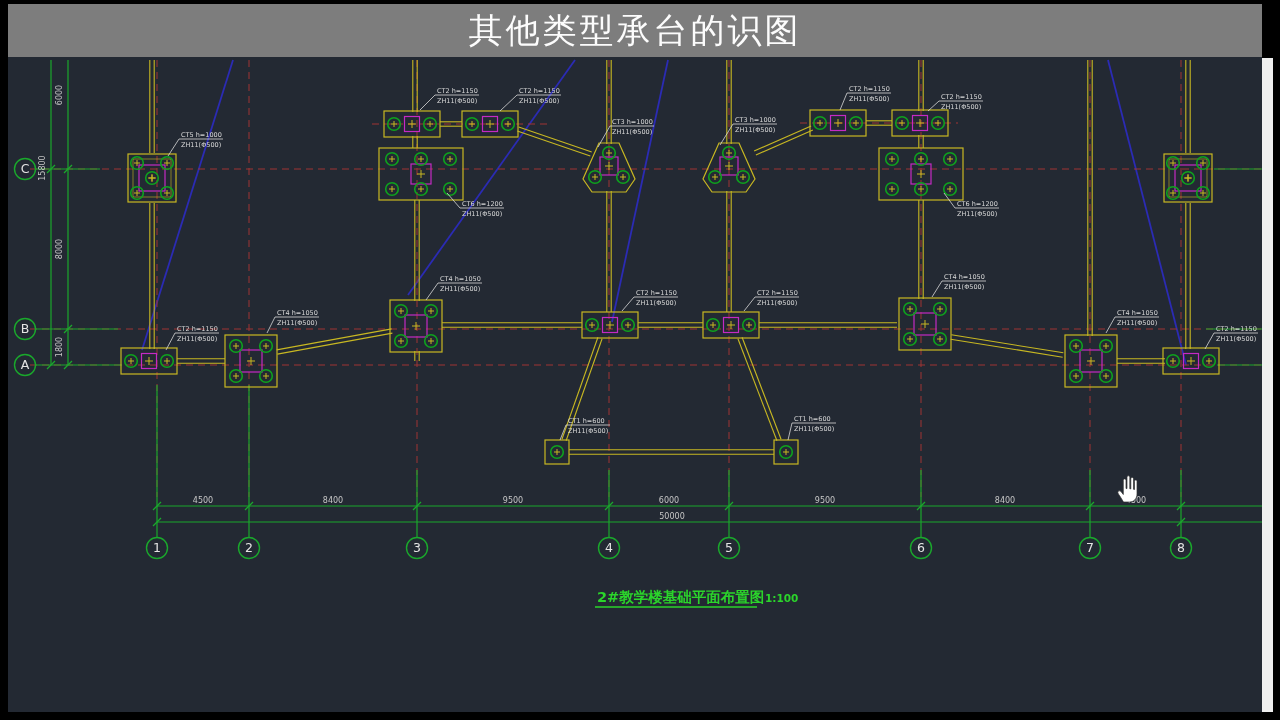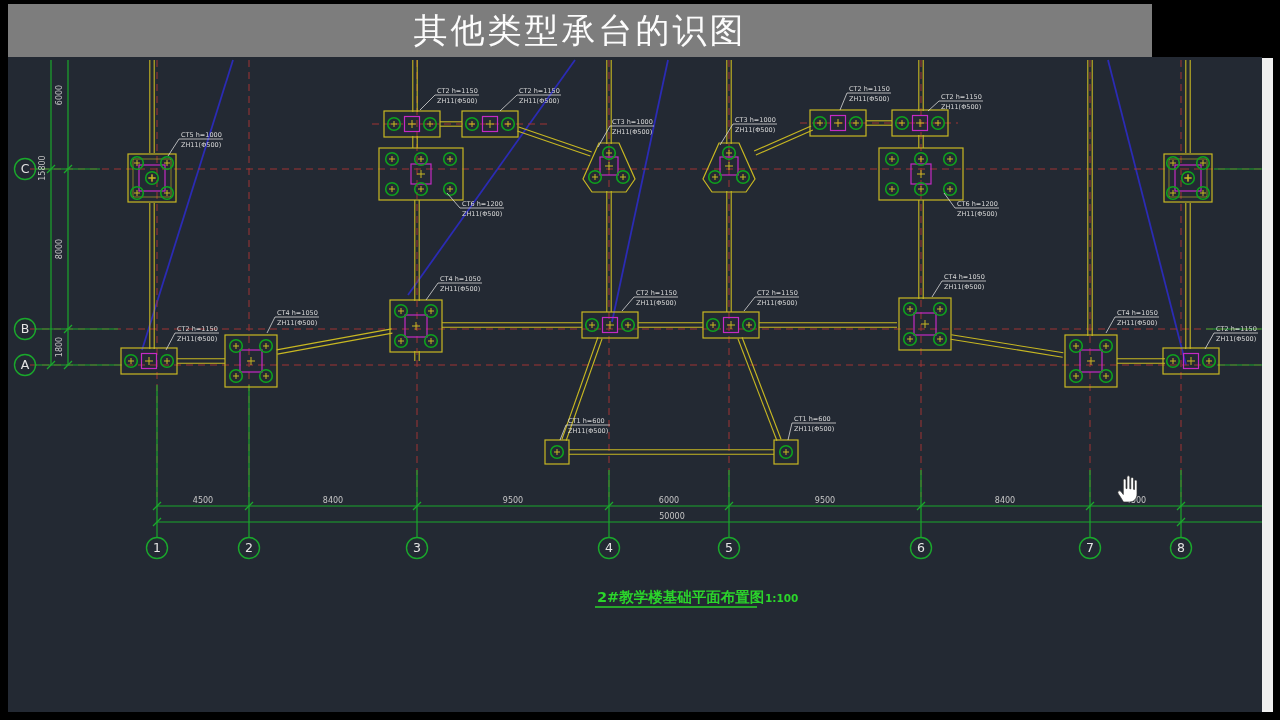--- a/index.html
+++ b/index.html
@@ -1,18 +1,18 @@
 <!DOCTYPE html>
 <html><head>
 <meta charset="utf-8">
 <style>
   html,body{margin:0;padding:0;background:#000;width:1280px;height:720px;overflow:hidden;
     font-family:"DejaVu Sans","Liberation Sans",sans-serif;}
   #stage{position:relative;width:1280px;height:720px;background:#000;}
-  #titlebar{position:absolute;left:8px;top:4px;width:1144px;height:53px;background:#7d7d7d;
+  #titlebar{position:absolute;left:8px;top:4px;width:1254px;height:53px;background:#7d7d7d;
     display:flex;align-items:center;justify-content:center;border-bottom:2px solid #4a4a4a;}
   #titlebar span{color:#fcfcfc;font-size:34px;letter-spacing:3px;font-weight:500;}
   #viewport{position:absolute;left:8px;top:57px;width:1254px;height:655px;background:#232933;}
   #vscroll{position:absolute;left:1262px;top:58px;width:11px;height:654px;background:#efefef;}
   svg text{font-family:"DejaVu Sans","Liberation Sans",sans-serif;}
 </style>
 </head>
 <body>
 
 <div id="stage">

